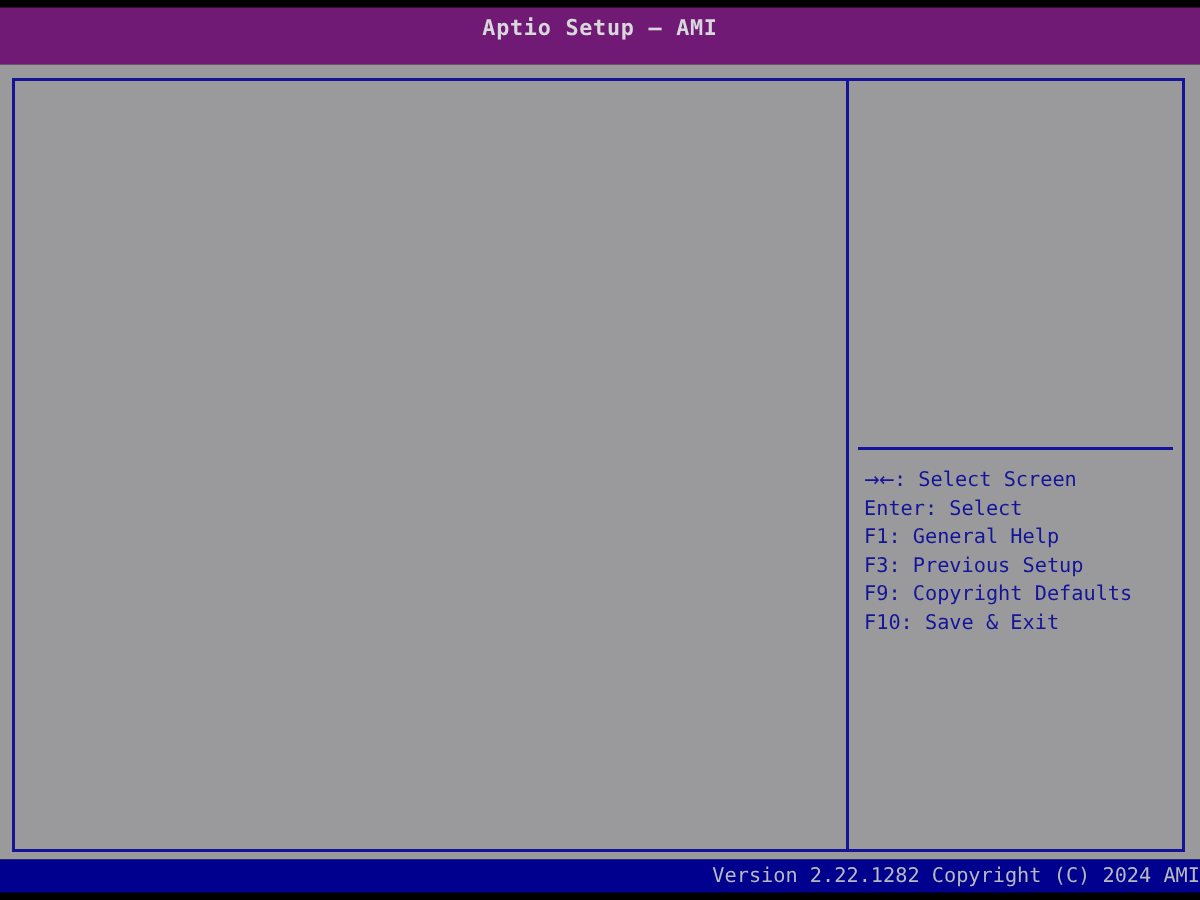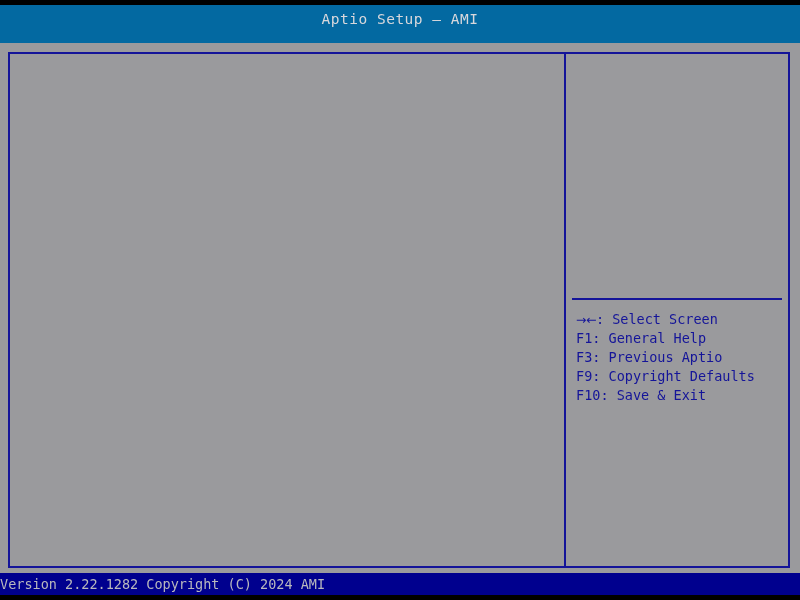--- a/index.html
+++ b/index.html
@@ -22,21 +22,22 @@
     background: #000000;
   }
 
   
   .titlebar {
     position: absolute;
     left: 0;
     top: 5px;
     width: 800px;
     height: 38px;
-    background: #0369a1;
+    background: #701a75;
+    font-weight: bold;
   }
   .titlebar-text {
     position: absolute;
     left: 0;
     top: 6px;
     width: 800px;
     text-align: center;
     font-size: 14.5px;
     line-height: 16px;
     letter-spacing: 0.5px;
@@ -152,21 +153,21 @@
     top: 573px;
     width: 800px;
     height: 22px;
     background: #00008e;
   }
   .versionbar-text {
     position: absolute;
     left: 0;
     top: 3px;
     width: 800px;
-    text-align: left;
+    text-align: right;
     font-size: 13.5px;
     line-height: 16px;
     color: #b8b8bd;
     white-space: pre;
   }
 </style>
 </head>
 <body>
 
 <div id="screen">
@@ -187,22 +188,23 @@
       <div class="divider-v"></div>
 
       <div class="pane-right">
 
         <div class="help-desc"></div>
 
         <div class="divider-h"></div>
 
         <div class="help-keys" id="help-keys">
             <div class="help-key-row"><span class="key-glyph">→←</span><span>: Select Screen</span></div>
+            <div class="help-key-row"><span>Enter</span><span>: Select</span></div>
             <div class="help-key-row"><span>F1</span><span>: General Help</span></div>
-            <div class="help-key-row"><span>F3</span><span>: Previous Aptio</span></div>
+            <div class="help-key-row"><span>F3</span><span>: Previous Setup</span></div>
             <div class="help-key-row"><span>F9</span><span>: Copyright Defaults</span></div>
             <div class="help-key-row"><span>F10</span><span>: Save &amp; Exit</span></div>
           </div>
       </div>
 
     </div>
   </div>
 
   <div class="versionbar">
     <div class="versionbar-text">Version 2.22.1282 Copyright (C) 2024 AMI</div>

